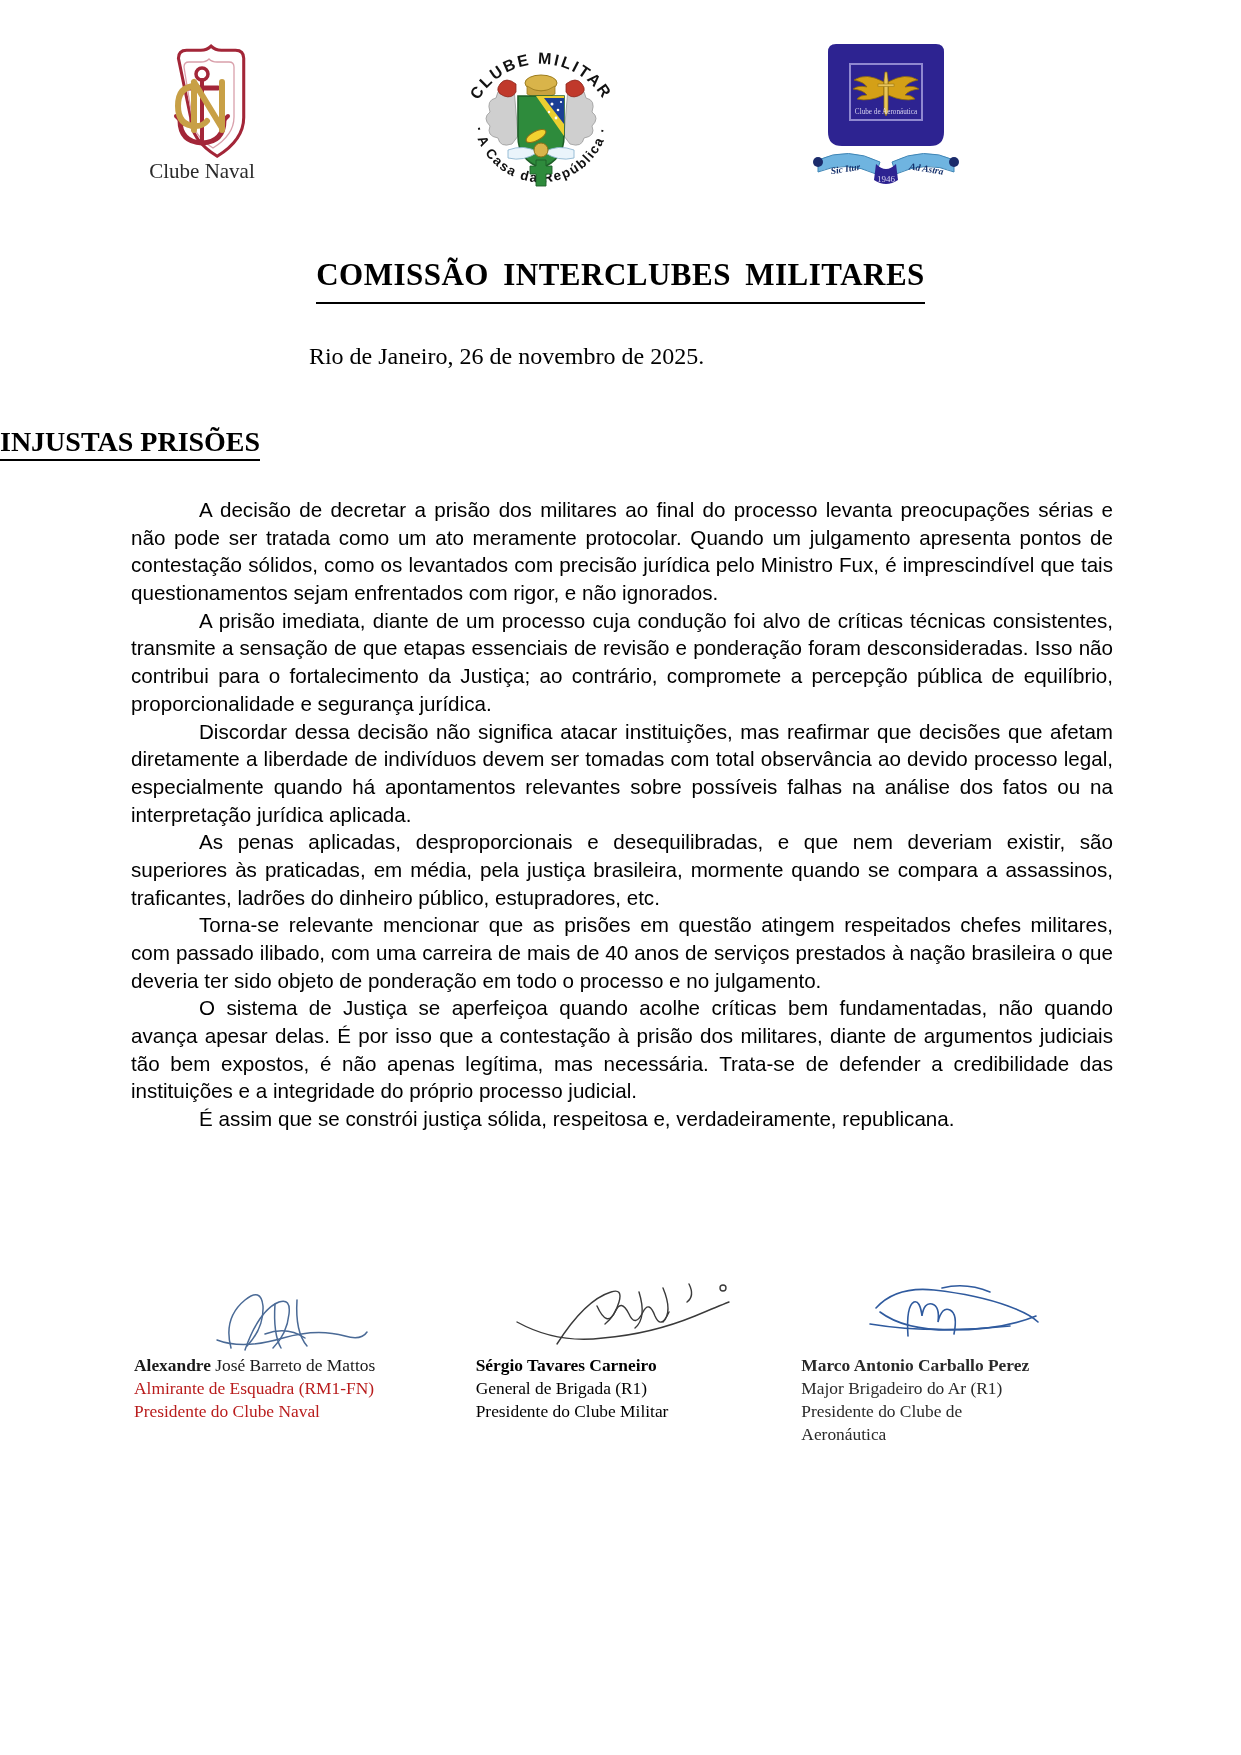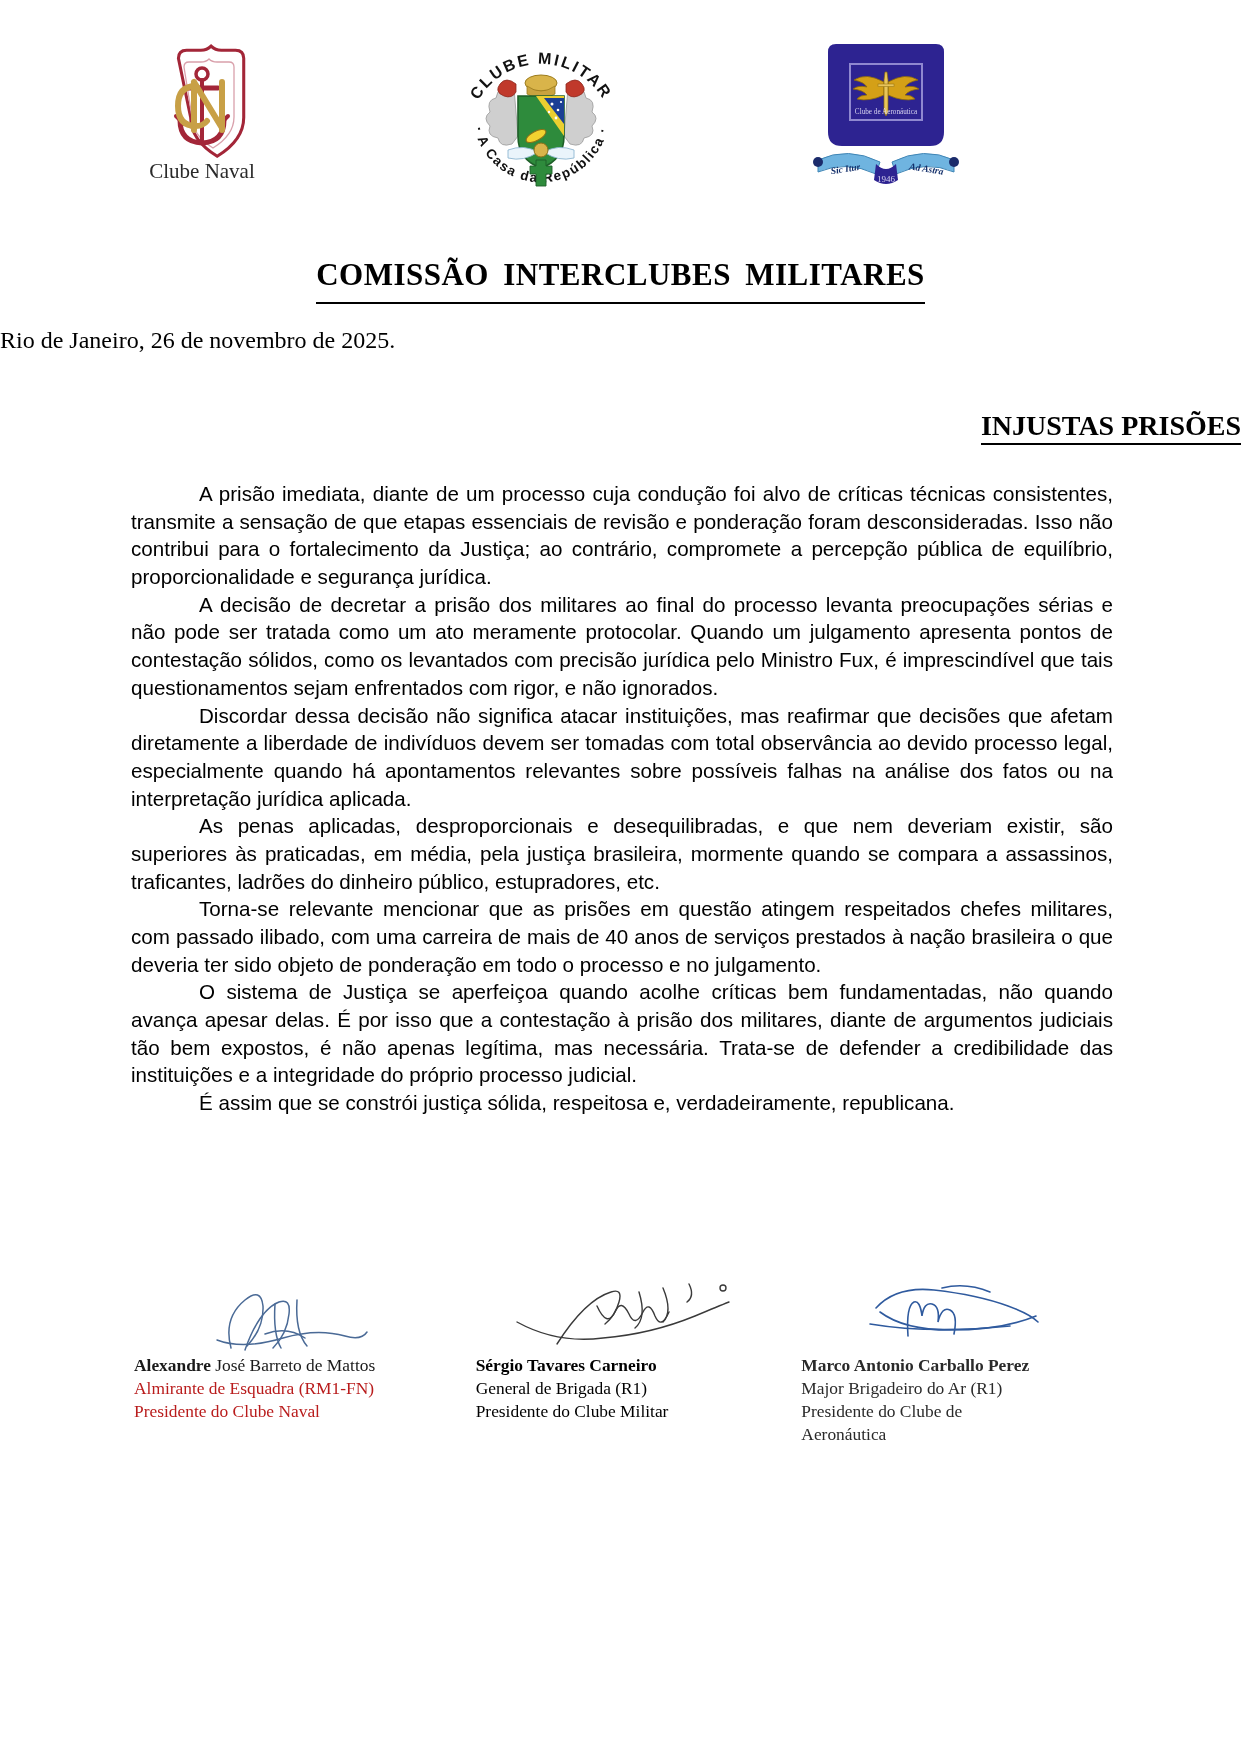--- a/index.html
+++ b/index.html
@@ -65,29 +65,29 @@
     margin-top: 52px;
     word-spacing: 6px;
   }
   .doc-title span.u {
     border-bottom: 2.4px solid #000;
     padding-bottom: 10px;
     font-family: Liberation Serif, serif;
   }
 
   .place-date {
+    text-align: center;
+    font-family: "Liberation Serif", serif;
+    font-size: 24px;
+    margin-top: 50px;
+    padding-right: 228px;
+  }
+
+  .subject-title {
     text-align: left;
-    font-family: "Liberation Serif", serif;
-    font-size: 24px;
-    margin-top: 34px;
-    padding-right: 228px;
-  }
-
-  .subject-title {
-    text-align: right;
     font-family: "Liberation Serif", serif;
     font-weight: bold;
     font-size: 28px;
     margin-top: 56px;
   }
   .subject-title span.u {
     border-bottom: 2.2px solid #000;
     padding-bottom: 2px;
   }
 
@@ -264,22 +264,22 @@
     <span class="u">COMISSÃO  INTERCLUBES  MILITARES</span>
   </div>
 
   <div class="place-date">Rio de Janeiro, 26 de novembro de 2025.</div>
 
   <div class="subject-title">
     <span class="u">INJUSTAS PRISÕES</span>
   </div>
 
   <div class="body-text">
+    <p>A decisão de decretar a prisão dos militares ao final do processo levanta preocupações sérias e não pode ser tratada como um ato meramente protocolar. Quando um julgamento apresenta pontos de contestação sólidos, como os levantados com precisão jurídica pelo Ministro Fux, é imprescindível que tais questionamentos sejam enfrentados com rigor, e não ignorados.</p>
     <p>A prisão imediata, diante de um processo cuja condução foi alvo de críticas técnicas consistentes, transmite a sensação de que etapas essenciais de revisão e ponderação foram desconsideradas. Isso não contribui para o fortalecimento da Justiça; ao contrário, compromete a percepção pública de equilíbrio, proporcionalidade e segurança jurídica.</p>
-    <p>A decisão de decretar a prisão dos militares ao final do processo levanta preocupações sérias e não pode ser tratada como um ato meramente protocolar. Quando um julgamento apresenta pontos de contestação sólidos, como os levantados com precisão jurídica pelo Ministro Fux, é imprescindível que tais questionamentos sejam enfrentados com rigor, e não ignorados.</p>
     <p>Discordar dessa decisão não significa atacar instituições, mas reafirmar que decisões que afetam diretamente a liberdade de indivíduos devem ser tomadas com total observância ao devido processo legal, especialmente quando há apontamentos relevantes sobre possíveis falhas na análise dos fatos ou na interpretação jurídica aplicada.</p>
     <p>As penas aplicadas, desproporcionais e desequilibradas, e que nem deveriam existir, são superiores às praticadas, em média, pela justiça brasileira, mormente quando se compara a assassinos, traficantes, ladrões do dinheiro público, estupradores, etc.</p>
     <p>Torna-se relevante mencionar que as prisões em questão atingem respeitados chefes militares, com passado ilibado, com uma carreira de mais de 40 anos de serviços prestados à nação brasileira o que deveria ter sido objeto de ponderação em todo o processo e no julgamento.</p>
     <p>O sistema de Justiça se aperfeiçoa quando acolhe críticas bem fundamentadas, não quando avança apesar delas. É por isso que a contestação à prisão dos militares, diante de argumentos judiciais tão bem expostos, é não apenas legítima, mas necessária. Trata-se de defender a credibilidade das instituições e a integridade do próprio processo judicial.</p>
     <p>É assim que se constrói justiça sólida, respeitosa e, verdadeiramente, republicana.</p>
   </div>
 
   <div class="sig-row">
 
     <div class="sig-block naval">

